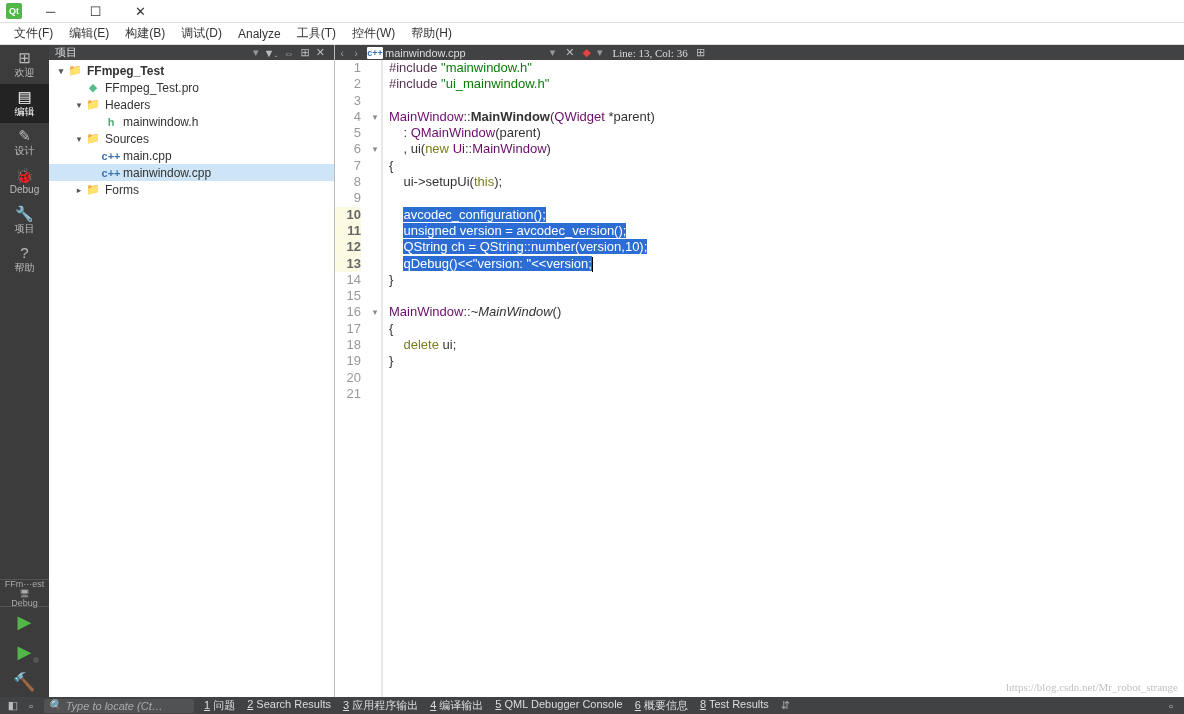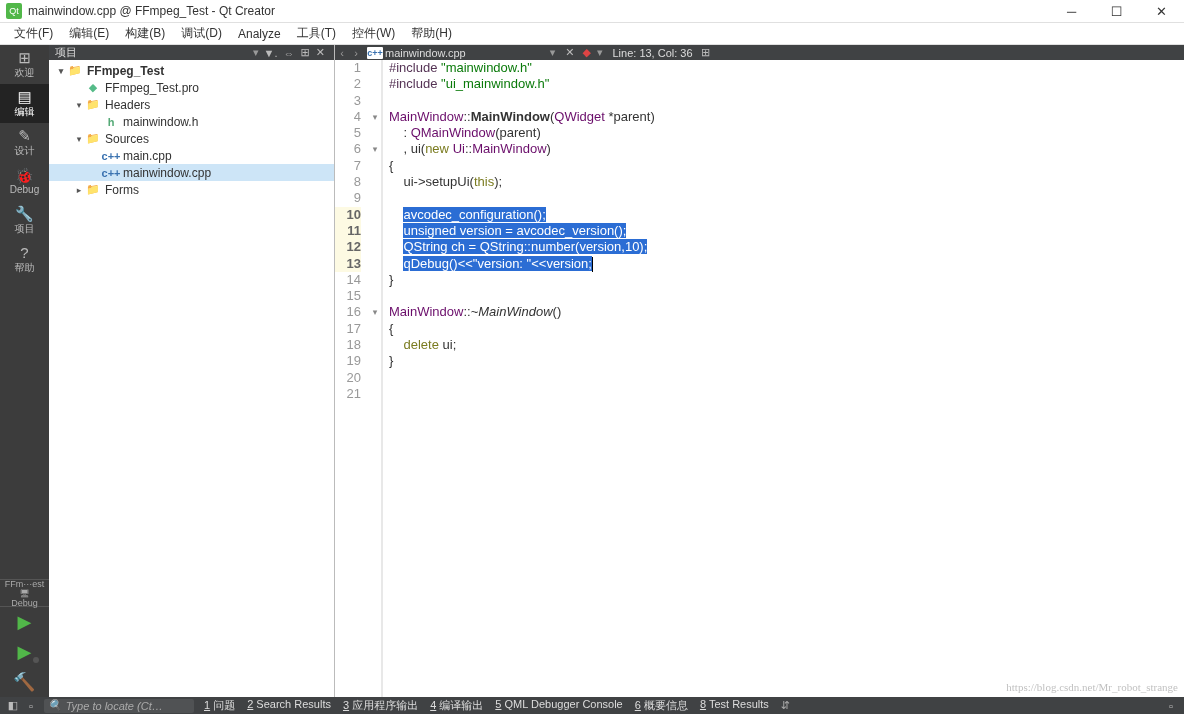--- a/index.html
+++ b/index.html
@@ -1,18 +1,18 @@
 <!DOCTYPE html>
 <html><head>
 <meta charset="utf-8">
 <style>
 * { margin: 0; padding: 0; box-sizing: border-box; font-family: "Segoe UI", Tahoma, sans-serif; }
 html, body { width: 1184px; height: 714px; overflow: hidden; background: #fff; }
 .titlebar { height: 23px; display: flex; align-items: center; background: #fff; border-bottom: 1px solid #e0e0e0; font-size: 12px; }
-.titlebar .app-icon { width: 16px; height: 16px; margin: 15px 6px; background: #51b749; border-radius: 2px; display:flex; align-items:center; justify-content:center; color:#fff; font-size:9px; font-weight:normal; }
+.titlebar .app-icon { width: 16px; height: 16px; margin: 15px 6px; background: #51b749; border-radius: 2px; display:flex; align-items:center; justify-content:center; color:#fff; font-size:9px; font-weight:bold; }
 .titlebar .title { flex: 1; color: #333; }
 .titlebar .win-btns { display: flex; }
 .titlebar .win-btn { width: 45px; height: 23px; display: flex; align-items: center; justify-content: center; font-size: 13px; color: #333; }
 .menubar { height: 22px; display: flex; align-items: center; padding: 0 6px; font-size: 12px; color: #333; background: #fff; border-bottom: 1px solid #e0e0e0; }
 .menubar .mitem { padding: 0 8px; height: 15px; display: flex; align-items: center; }
 .body { display: flex; height: calc(714px - 23px - 22px - 17px); }
 .sidebar { width: 49px; background: #3c3c3c; color: #bbb; display: flex; flex-direction: column; font-size: 10px; }
 .side-item { height: 39px; display: flex; flex-direction: column; align-items: center; justify-content: center; gap: 1px; }
 .side-item.active { background: #232323; color: #fff; }
 .side-item .ico { font-size: 15px; line-height: 1; }
@@ -44,21 +44,21 @@
 .editor { flex: 1; display: flex; flex-direction: column; }
 .edhdr { height: 15px; background: #404244; color: #ddd; font-size: 11px; display: flex; align-items: center; }
 .edhdr .nav { width:14px; text-align:center; color:#999; }
 .edhdr .fileico { width:16px; height:12px; margin:0 2px 0 4px; display:flex; align-items:center; justify-content:center; color:#3a72b0; font-size:9px; font-weight:bold; background:#fff; border-radius:1px; }
 .edhdr .fname { padding-right: 80px; }
 .edhdr .dd { color:#999; padding:0 4px; }
 .edhdr .close { color:#bbb; padding:0 6px; }
 .edhdr .sym-ico { color:#d44; padding:0 2px; }
 .edhdr .sym { flex:1; }
 .edhdr .dd2 { color:#999; padding:0 4px; }
-.edhdr .pos { padding: 0 6px; }
+.edhdr .pos { padding: 0 6px; font-family: Liberation Serif, serif; }
 .edhdr .split { width:14px; text-align:center; color:#bbb; }
 
 .code { flex:1; display:flex; font-family: Consolas, "Courier New", monospace; font-size: 13px; line-height: 16.3px; background:#fff; position:relative; }
 .gut { width: 34px; text-align: right; padding-right: 8px; color: #999; background: #fff; user-select:none; }
 .gut .ln { height: 16.3px; }
 .gut .ln.cur { background:#fdfae3; font-weight:bold; color:#666; }
 .fold { width:12px; background:#fff; color:#888; font-size:9px; }
 .fold .fn { height:16.3px; text-align:center; }
 .edge { width:2px; background:#e8e8e8; margin-right:6px; }
 .src { flex:1; white-space: pre; color: #333; }
@@ -79,21 +79,20 @@
 .statusbar .locate { flex: 0 0 150px; margin: 0 4px; height: 14px; background: #505254; border-radius: 2px; display:flex; align-items:center; padding:0 4px; color:#aaa; font-style: italic; gap:4px; }
 .statusbar .out { padding: 0 6px; }
 .statusbar .spacer2 { flex:1; }
 .statusbar .arrows { padding:0 6px; color:#aaa; }
 </style>
 </head>
 <body>
 
 <div class="titlebar">
   <div class="app-icon">Qt</div>
-  <div class="title">mainwindow.cpp @ FFmpeg_Test - Qt Creator</div>
   <div class="win-btns">
     <div class="win-btn">─</div>
     <div class="win-btn">☐</div>
     <div class="win-btn">✕</div>
   </div>
 </div>
 
 <div class="menubar">
   <div class="mitem">文件(F)</div>
   <div class="mitem">编辑(E)</div>

